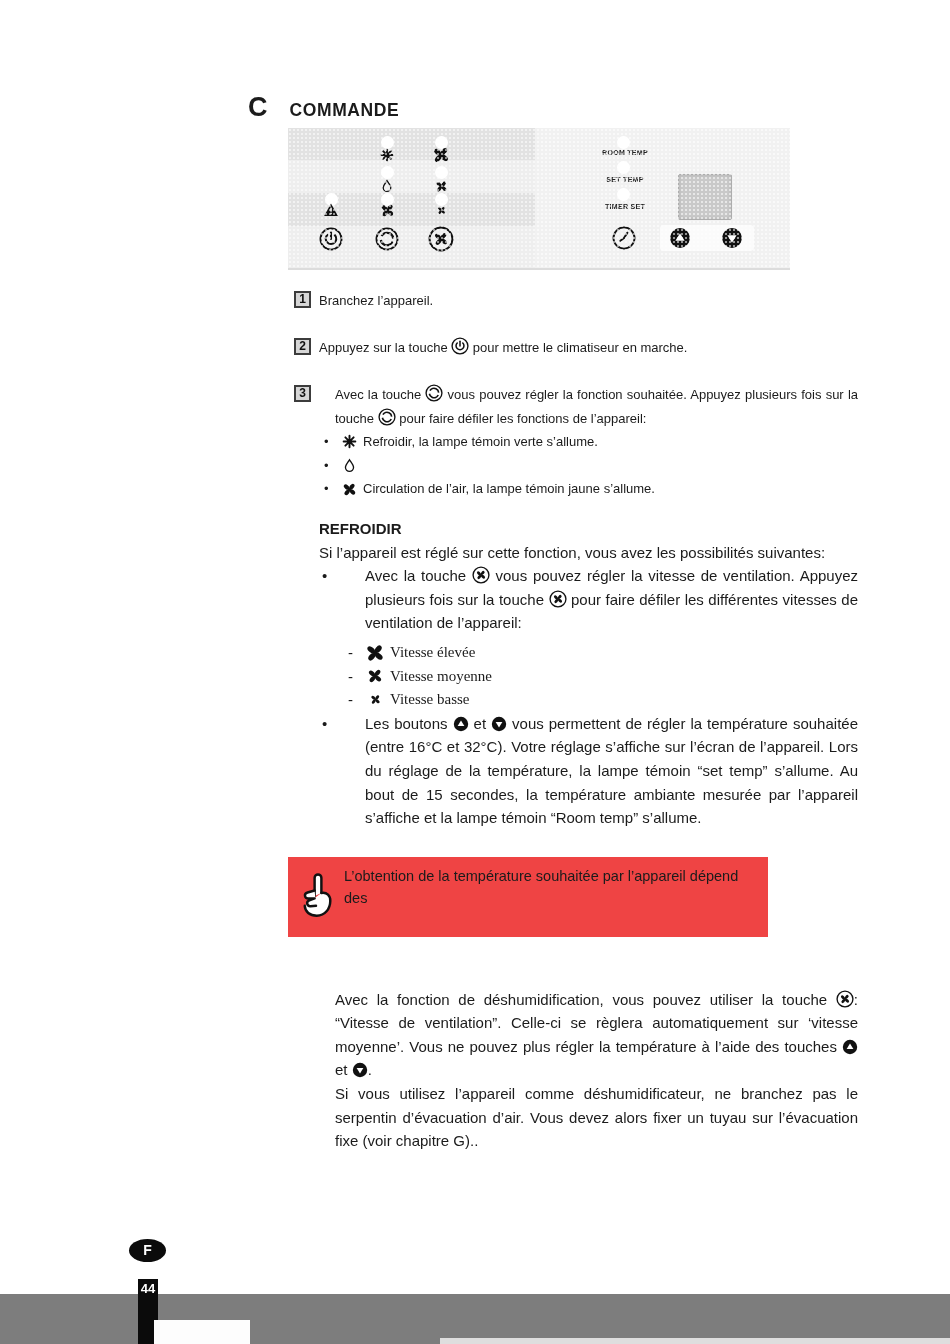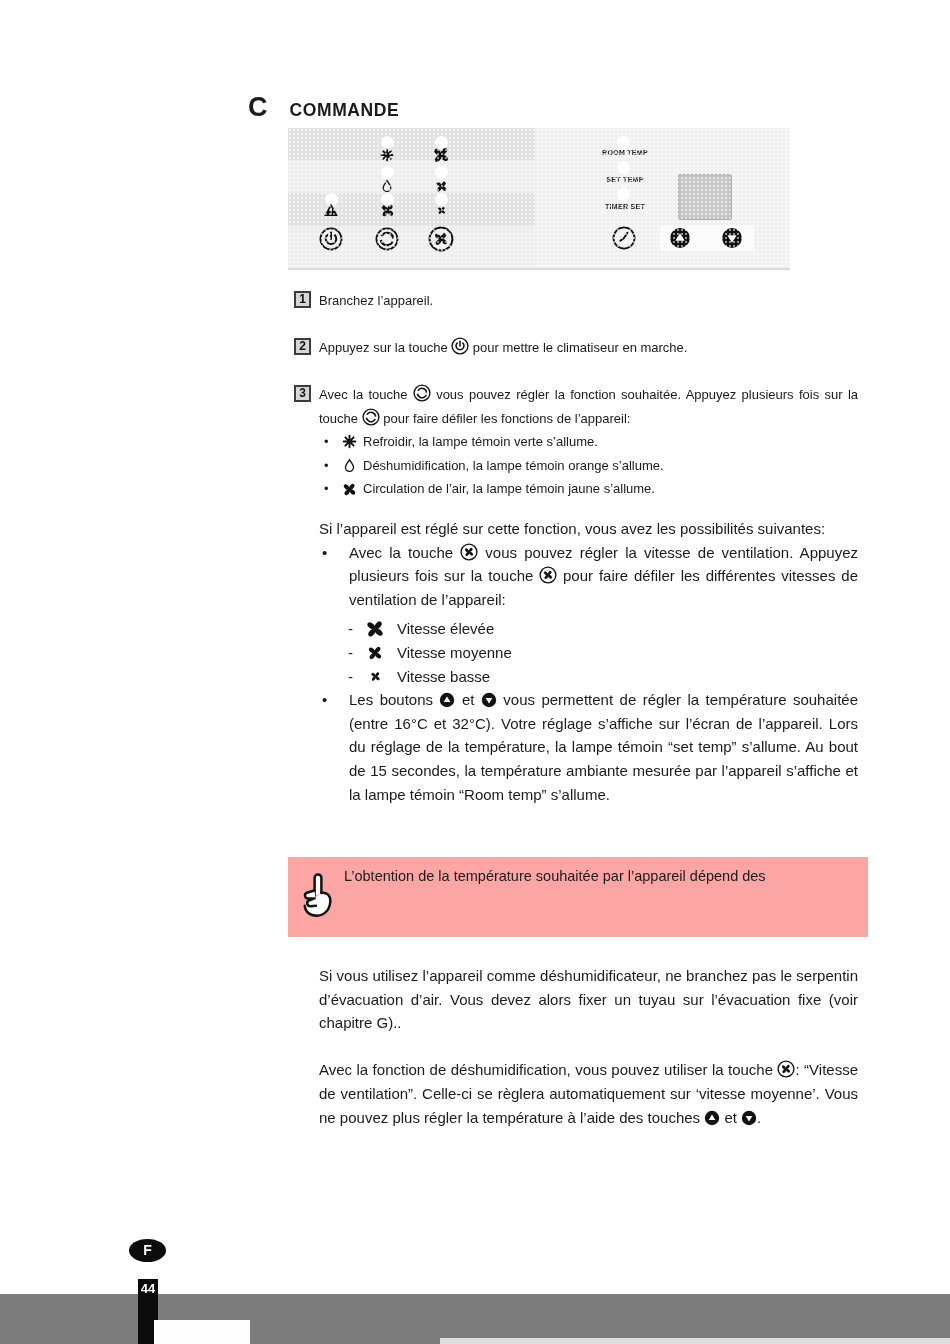--- a/index.html
+++ b/index.html
@@ -28,43 +28,43 @@
           letter-spacing:.3px;color:#222;}
   .display{position:absolute;left:390px;top:46px;width:52px;height:44px;background:#c9c9c9;
            border:1px solid #adadad;border-radius:2px;box-shadow:inset 0 0 4px rgba(0,0,0,.12);}
   .btnstrip{position:absolute;left:372px;top:97px;width:94px;height:26px;background:#fbfbfb;border-radius:4px;}
 
   
   .step{position:absolute;left:294px;width:564px;display:flex;align-items:flex-start;}
   .stepnum{flex:0 0 17px;height:17px;margin-top:2px;background:#d6d6d6;border:2px solid #3c3c3c;
            box-sizing:border-box;font-size:12px;font-weight:700;text-align:center;line-height:13px;color:#111;}
   .steptext{margin-left:8px;width:539px;font-size:13px;line-height:23.6px;}
-  .just{text-align:justify;}
+  .just{text-align:justify;margin-left:16px;}
   .bullets{margin-top:0;}
   .brow{display:flex;align-items:center;height:23.6px;}
   .bmark{width:16px;padding-left:5px;}
   .bico{display:inline-flex;width:18px;justify-content:center;margin-right:5px;}
 
   .sect{position:absolute;font-size:15px;line-height:23.6px;}
   .h{font-weight:700;}
   .libul{display:flex;align-items:flex-start;}
   .libul .mark{flex:0 0 27px;padding-left:3px;}
   .libul .cont{flex:1;}
   .speeds{margin-top:6px;}
   .sp{display:flex;align-items:center;height:23.6px;padding-left:29px;}
   .sp .dashcol{width:12px;}
   .spico{width:30px;display:flex;justify-content:center;color:#111;}
-  .sp .splabel{margin-left:7px;}
+  .sp .splabel{font-family:Liberation Serif, serif;}
 
   
   .ic{display:inline-block;vertical-align:-3px;color:#111;line-height:0;}
   .ic svg{display:block;}
 
   
-  .note{position:absolute;left:288px;top:857px;width:580px;height:80px;background:#fca5a5;}
+  .note{position:absolute;left:288px;top:857px;width:480px;height:80px;background:#ef4444;}
   .note .hand{position:absolute;left:10px;top:11px;color:#111;}
   .note .ntext{position:absolute;left:56px;top:9px;right:10px;font-size:14.5px;line-height:21.6px;}
 
   
   .lang-badge{position:absolute;left:129px;top:1239px;width:37px;height:23px;background:#0b0b0b;
               border-radius:50%;color:#fff;font-size:14px;font-weight:700;text-align:center;line-height:23px;}
   .graybar{position:absolute;left:0;top:1294px;width:950px;height:50px;background:#7d7d7d;}
   .pagetab{position:absolute;left:138px;top:1279px;width:20px;height:83px;background:#0b0b0b;
            color:#fff;font-size:13px;font-weight:700;text-align:center;padding-top:2px;box-sizing:border-box;}
   .whitebox{position:absolute;left:154px;top:1320px;width:96px;height:24px;background:#fdfdfd;}
@@ -244,38 +244,38 @@
         </div>
         <div class="brow">
           <span class="bmark">•</span>
           <span class="bico">
               <span class="ic">
                 <svg width="15" height="15" viewBox="0 0 20 20">
                   <use href="#sym-drop"></use>
                 </svg>
               </span>
             </span>
-          <span>Déshumidification, la lampe témoin orange s’allume.</span>
         </div>
         <div class="brow">
           <span class="bmark">•</span>
           <span class="bico">
               <span class="ic">
                 <svg width="15" height="15" viewBox="0 0 20 20">
                   <use href="#sym-fan"></use>
                 </svg>
               </span>
             </span>
           <span>Circulation de l’air, la lampe témoin jaune s’allume.</span>
         </div>
       </div>
     </div>
   </div>
 
   <div class="sect" style="left:319px;top:517px;width:539px">
+    <div class="h">REFROIDIR</div>
     <div>Si l’appareil est réglé sur cette fonction, vous avez les possibilités suivantes:</div>
     <div class="libul">
       <span class="mark">•</span>
       <div class="cont just">Avec la touche <span class="ic"><svg width="18" height="18" viewBox="0 0 20 20">
               <use href="#sym-fan-circle"></use>
             </svg></span> vous pouvez régler la vitesse de ventilation. Appuyez plusieurs fois sur la touche <span class="ic"><svg width="18" height="18" viewBox="0 0 20 20">
               <use href="#sym-fan-circle"></use>
             </svg></span> pour faire défiler les différentes vitesses de ventilation de l’appareil:</div>
     </div>
     <div class="speeds">
@@ -326,28 +326,28 @@
   <div class="note">
     <svg class="hand" width="40" height="56" viewBox="0 0 26 34">
         <use href="#sym-hand"></use>
       </svg>
     <div class="ntext">
       <div>L’obtention de la température souhaitée par l’appareil dépend des</div>
     </div>
   </div>
 
   <div class="sect" style="left:319px;top:964px;width:539px">
-    <div class="just">Si vous utilisez l’appareil comme déshumidificateur, ne branchez pas le serpentin d’évacuation d’air. Vous devez alors fixer un tuyau sur l’évacuation fixe (voir chapitre G)..</div>
     <div class="just" style="margin-top:23.6px">Avec la fonction de déshumidification, vous pouvez utiliser la touche <span class="ic"><svg width="18" height="18" viewBox="0 0 20 20">
             <use href="#sym-fan-circle"></use>
           </svg></span>: “Vitesse de ventilation”. Celle-ci se règlera automatiquement sur ‘vitesse moyenne’. Vous ne pouvez plus régler la température à l’aide des touches <span class="ic"><svg width="16" height="16" viewBox="0 0 20 20">
             <use href="#sym-up"></use>
           </svg></span> et <span class="ic"><svg width="16" height="16" viewBox="0 0 20 20">
             <use href="#sym-down"></use>
           </svg></span>.</div>
+    <div class="just">Si vous utilisez l’appareil comme déshumidificateur, ne branchez pas le serpentin d’évacuation d’air. Vous devez alors fixer un tuyau sur l’évacuation fixe (voir chapitre G)..</div>
   </div>
 
   <div class="lang-badge">F</div>
   <div class="graybar"></div>
   <div class="pagetab">44</div>
   <div class="whitebox"></div>
   <div class="btmstrip"></div>
 
 </div>
 

